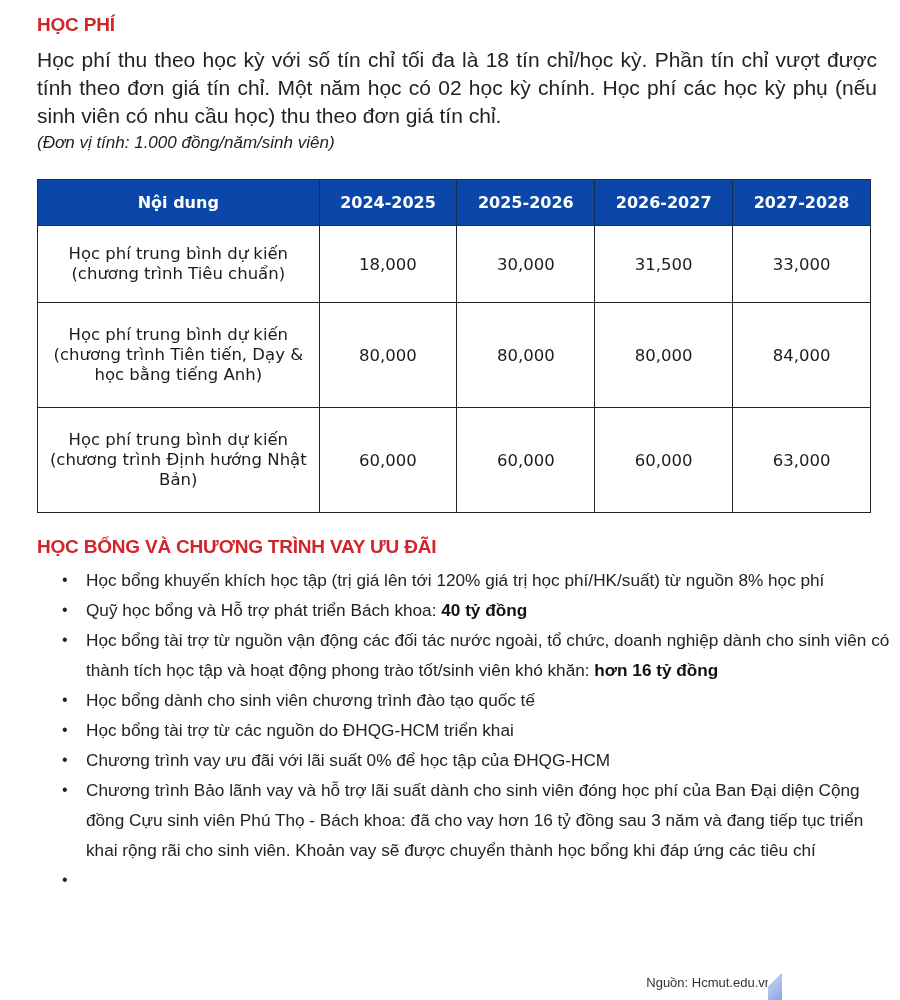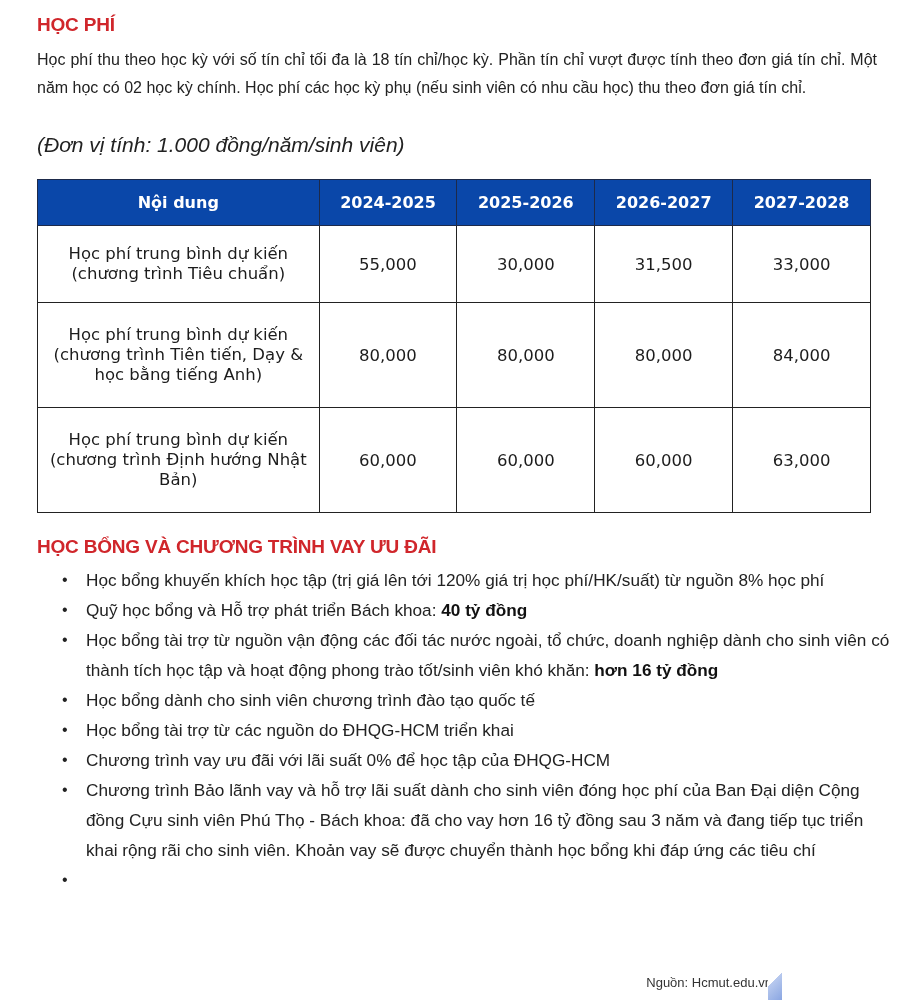--- a/index.html
+++ b/index.html
@@ -12,26 +12,26 @@
     }
     .page { position: absolute; left: 0; top: 0; width: 782px; height: 1000px; }
     .section-title {
       position: absolute; left: 37px;
       color: #d0262b; font-weight: bold; font-size: 19px;
       letter-spacing: -0.2px;
     }
     #title-fee { top: 14px; }
     .intro {
       position: absolute; left: 37px; top: 46px; width: 840px;
-      font-size: 16px; line-height: 28px; color: #222;
+      font-size: 21px; line-height: 28px; color: #222;
       text-align: justify;
     }
     .unit {
       position: absolute; left: 37px; top: 133px;
-      font-size: 21px; font-style: italic; color: #222;
+      font-size: 17px; font-style: italic; color: #222;
     }
     table.fee {
       position: absolute; left: 37px; top: 179px;
       width: 834px; border-collapse: collapse;
       font-family: "DejaVu Sans", sans-serif;
     }
     table.fee th {
       background: #0a47a9; color: #ffffff;
       font-size: 16px; font-weight: bold;
       height: 45px; border: 1.5px solid #1d2a4a;
@@ -90,21 +90,21 @@
         <th>Nội dung</th>
         <th>2024-2025</th>
         <th>2025-2026</th>
         <th>2026-2027</th>
         <th>2027-2028</th>
       </tr>
     </thead>
     <tbody>
       <tr class="r1">
         <td class="desc">Học phí trung bình dự kiến (chương trình Tiêu chuẩn)</td>
-        <td>55,000</td>
+        <td>18,000</td>
         <td>30,000</td>
         <td>31,500</td>
         <td>33,000</td>
       </tr>
       <tr class="r2">
         <td class="desc">Học phí trung bình dự kiến (chương trình Tiên tiến, Dạy &amp; học bằng tiếng Anh)</td>
         <td>80,000</td>
         <td>80,000</td>
         <td>80,000</td>
         <td>84,000</td>

